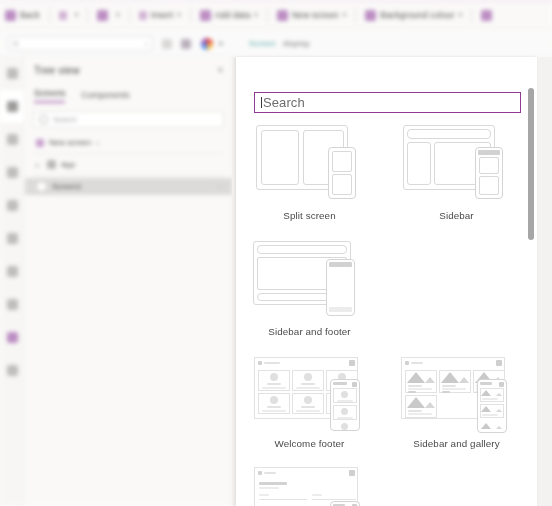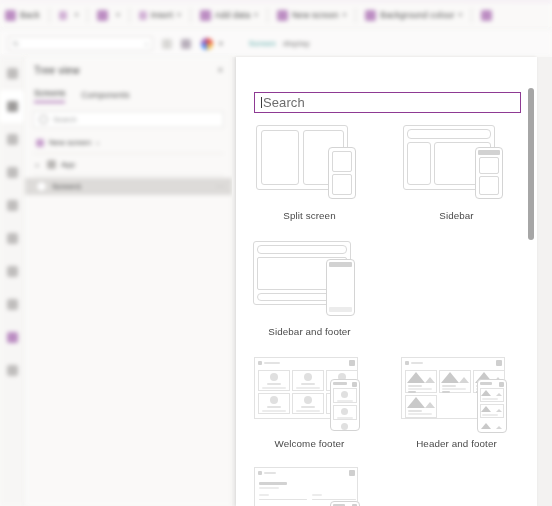--- a/index.html
+++ b/index.html
@@ -459,21 +459,21 @@
             <span class="bar d" style="left:85px;top:31px;width:12px;height:3px;"></span>
             <span class="sq" style="left:104px;top:30.5px;width:5px;height:5px;"></span>
             <span class="mini" style="left:85px;top:37px;width:24px;height:14px;"></span>
             <span class="mtn sm" style="left:85px;top:37px;width:24px;height:8px;"></span>
             <span class="bar l" style="left:87px;top:47px;width:16px;height:1.8px;"></span>
             <span class="mini" style="left:85px;top:53px;width:24px;height:14px;"></span>
             <span class="mtn sm" style="left:85px;top:53px;width:24px;height:8px;"></span>
             <span class="bar l" style="left:87px;top:63px;width:16px;height:1.8px;"></span>
             <span class="mtn sm" style="left:85px;top:69px;width:24px;height:9px;"></span>
           </div>
-          <div class="tlabel">Header and footer</div>
+          <div class="tlabel">Sidebar and gallery</div>
         </div>
       </div>
 
       <div class="trow" style="margin-top:12px;">
         <div class="tcell">
           <div class="thumb" style="width:124px;height:60px;">
             <span class="mini" style="left:6px;top:6px;width:104px;height:58px;"></span>
             <span class="bar d" style="left:10px;top:10px;width:4px;height:4px;"></span>
             <span class="bar" style="left:16px;top:11px;width:12px;height:2.4px;"></span>
             <span class="sq" style="left:101px;top:9px;width:6px;height:6px;"></span>

